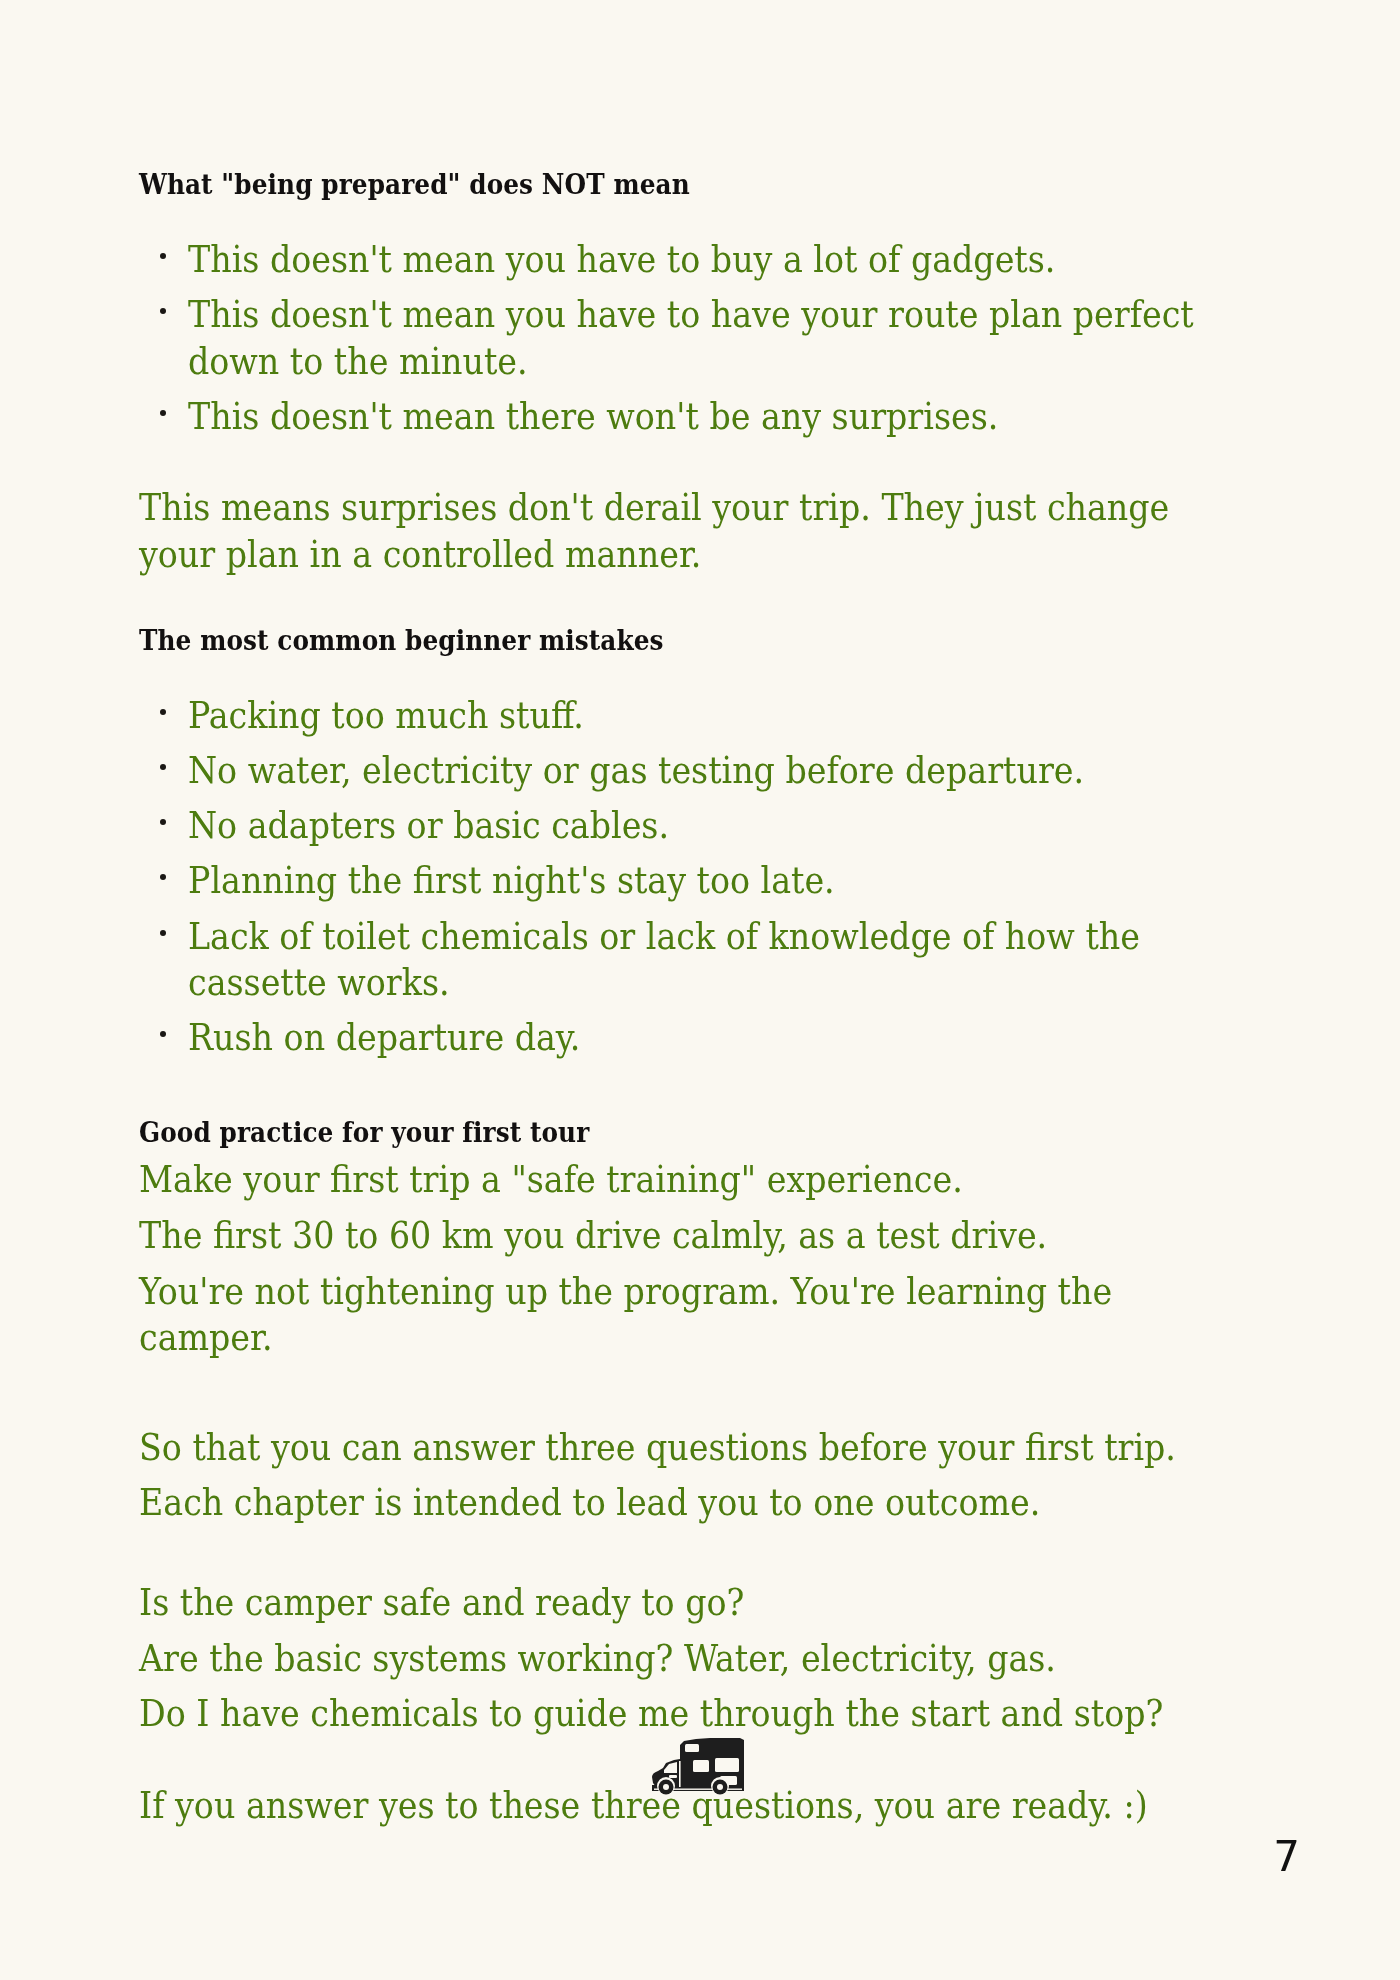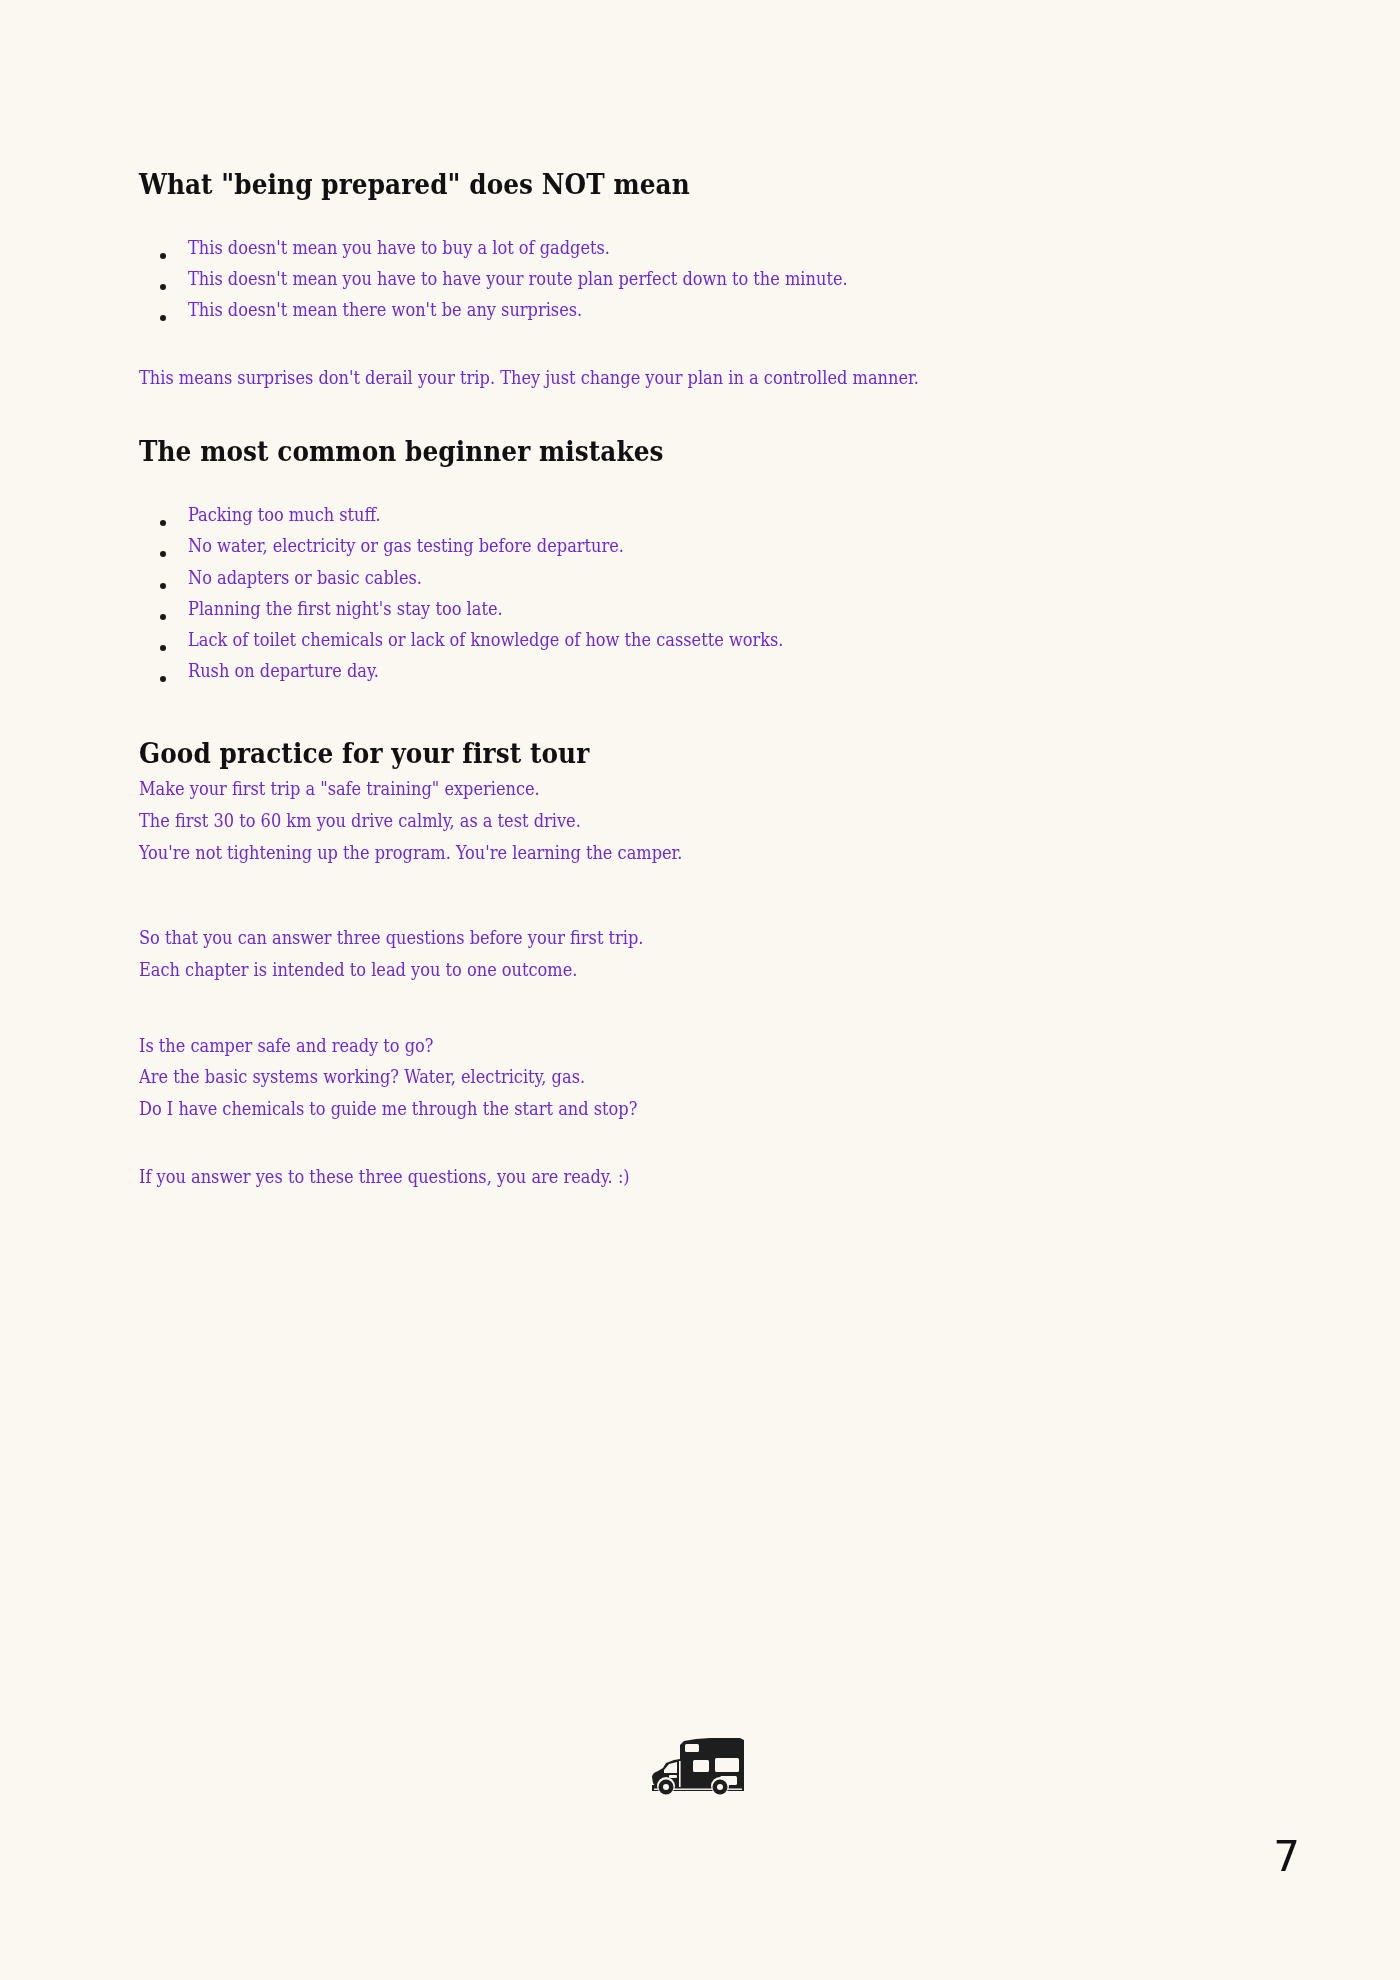--- a/index.html
+++ b/index.html
@@ -34,24 +34,24 @@
     font-family: "DejaVu Serif Condensed", "Liberation Serif", serif;
     font-weight: bold;
     font-size: 27.5px;
     line-height: 1.2;
     letter-spacing: 0.1px;
     margin: 0;
     color: #121010;
   }
 
   p.para, li.bullet, p.line {
-    font-size: 18px;
+    font-size: 37px;
     line-height: 1.26;
     margin: 0;
-    color: #6d28d9;
+    color: #4d7c0f;
     font-weight: normal;
   }
 
   ul.bullets {
     list-style: none;
     margin: 0;
     padding: 0;
   }
   ul.bullets li.bullet {
     position: relative;

